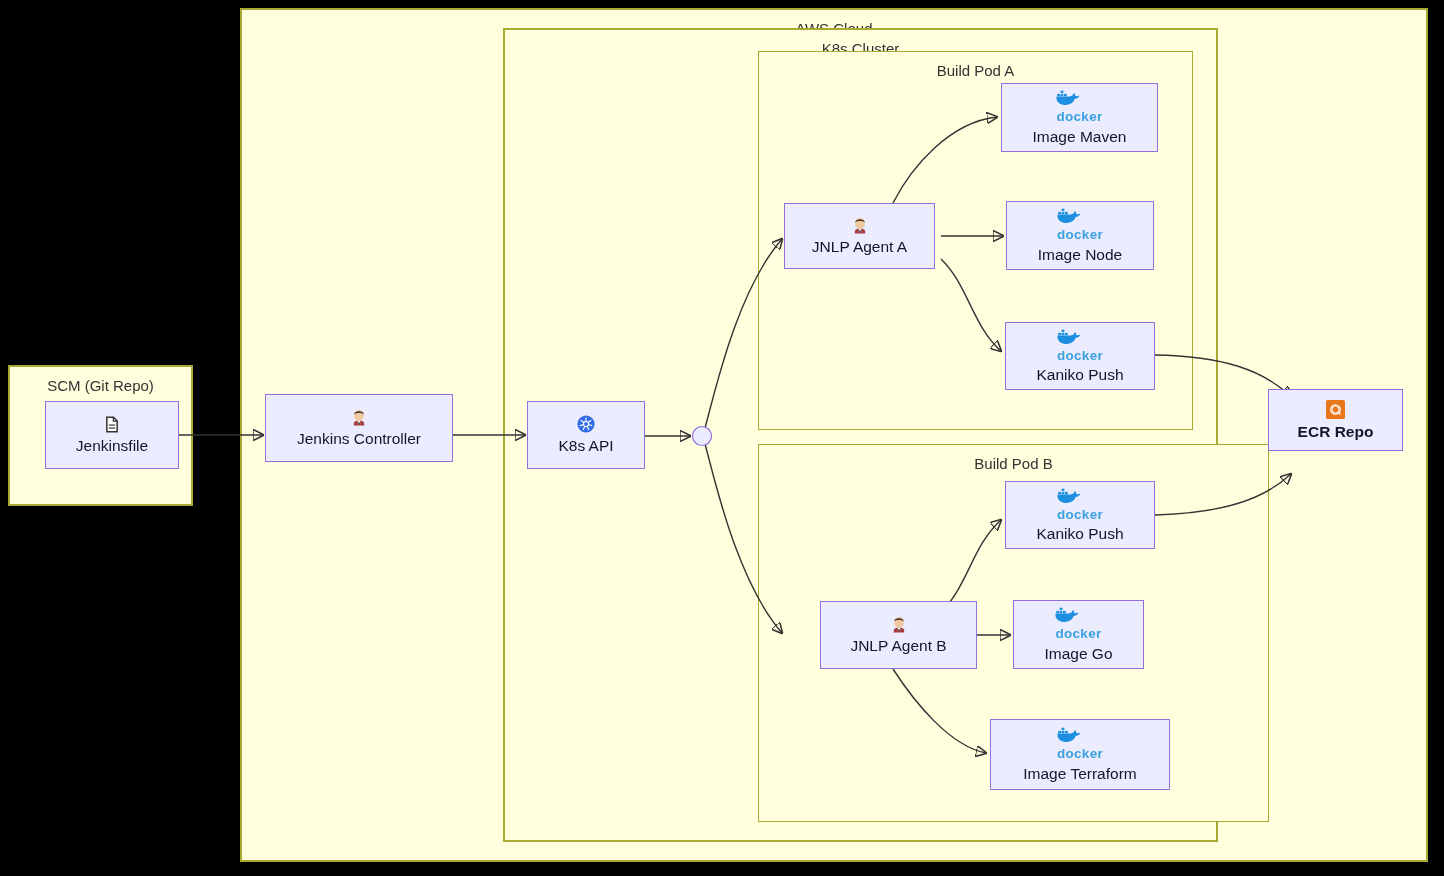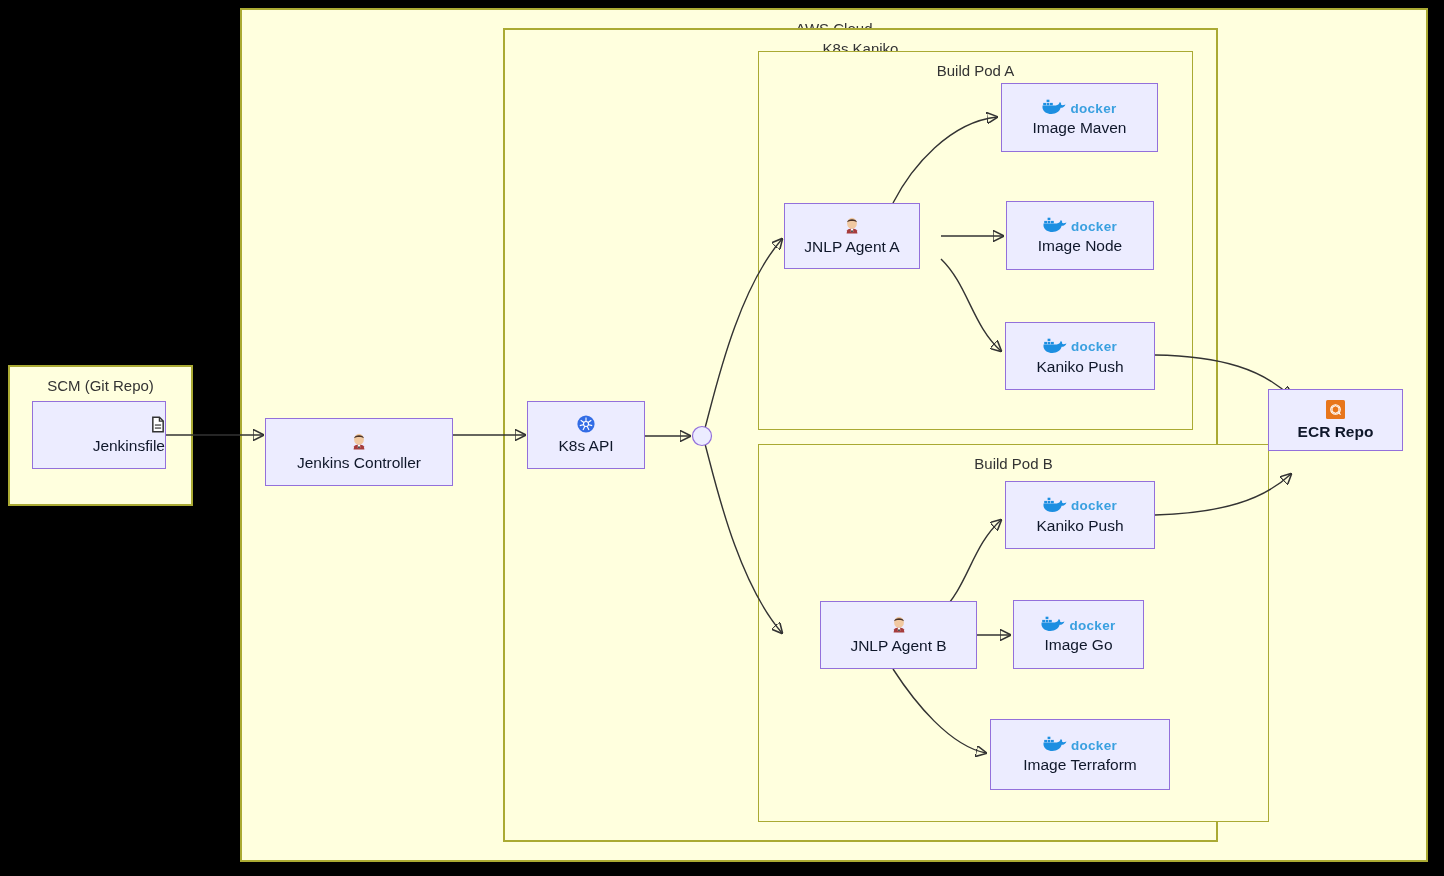--- a/index.html
+++ b/index.html
@@ -8,36 +8,36 @@
     font-family:"Liberation Sans",sans-serif;color:#333;overflow:hidden;
   }
   .group{position:absolute;background:#ffffde;border:1px solid #aaaa33;box-sizing:border-box;z-index:1;}
   .group.outer{border-width:2px;}
   .group-title{width:100%;text-align:center;padding-top:10px;font-size:15px;color:#333;}
   .node{
     position:absolute;background:#ececff;border:1px solid #9370db;box-sizing:border-box;
     display:flex;flex-direction:column;align-items:center;justify-content:center;gap:4px;z-index:3;
   }
   .node .label{font-size:15.5px;color:#0f172a;white-space:nowrap;}
-  .icon-row{display:flex;align-items:flex-end;gap:4px;line-height:1;}
+  .icon-row{display:flex;align-items:flex-start;gap:4px;line-height:1;flex-direction:column;}
   .docker-word{color:#3aa0e0;font-weight:bold;font-size:13.5px;letter-spacing:.3px;}
   .edges{position:absolute;left:0;top:0;z-index:2;}
   .edges path, .edges line{fill:none;stroke:#333333;stroke-width:1.4px;}
 </style>
 </head>
 <body>
 
 <div class="canvas">
 
   <div class="group outer" style="left:240px;top:8px;width:1188px;height:854px;">
     <div class="group-title">AWS Cloud</div>
   </div>
 
   <div class="group" style="left:503px;top:28px;width:715px;height:814px;border-width:2px;">
-    <div class="group-title">K8s Kaniko</div>
+    <div class="group-title">K8s Cluster</div>
   </div>
 
   <div class="group" style="left:758px;top:51px;width:435px;height:379px;">
     <div class="group-title">Build Pod A</div>
   </div>
 
   <div class="group" style="left:758px;top:444px;width:511px;height:378px;">
     <div class="group-title">Build Pod B</div>
   </div>
 
@@ -60,31 +60,31 @@
     <path d="M941 236 L1003 236" marker-end="url(#arrow)"></path>
     <path d="M941 259 C 968 285, 972 325, 1001 351" marker-end="url(#arrow)"></path>
     <path d="M1155 355 C 1222 356, 1264 370, 1291 397" marker-end="url(#arrow)"></path>
     <path d="M941 612 C 968 586, 972 546, 1001 520" marker-end="url(#arrow)"></path>
     <path d="M941 635 L1010 635" marker-end="url(#arrow)"></path>
     <path d="M893 669 C 915 703, 950 746, 986 753" marker-end="url(#arrow)"></path>
     <path d="M1155 515 C 1222 513, 1263 500, 1291 474" marker-end="url(#arrow)"></path>
     <circle cx="702" cy="436" r="9.5" fill="#ececff" stroke="#9370db" stroke-width="1.2"></circle>
   </svg>
 
-  <div class="node" style="left:32px;top:401px;width:134px;height:68px;align-items:flex-end;">
+  <div class="node" style="left:45px;top:401px;width:134px;height:68px;">
     <svg width="14" height="17" viewBox="0 0 13 15">
       <path d="M1.7 0.8 H7.8 L11.3 4.3 V14.2 H1.7 Z" fill="#fff" stroke="#333" stroke-width="1.4"></path>
       <path d="M7.8 0.8 V4.3 H11.3" fill="none" stroke="#333" stroke-width="1.2"></path>
       <line x1="3.6" y1="8" x2="9.4" y2="8" stroke="#333" stroke-width="1.1"></line>
       <line x1="3.6" y1="10.8" x2="9.4" y2="10.8" stroke="#333" stroke-width="1.1"></line>
     </svg>
     <div class="label">Jenkinsfile</div>
   </div>
 
-  <div class="node" style="left:265px;top:418px;width:188px;height:68px;">
+  <div class="node" style="left:265px;top:394px;width:188px;height:68px;">
     <svg width="14" height="17" viewBox="0 0 13 16">
       <ellipse cx="6.5" cy="6" rx="4.6" ry="5.2" fill="#f1c9a1"></ellipse>
       <path d="M1.9 5 C2.2 1.2 10.8 1.2 11.1 5 C9 3.2 4 3.2 1.9 5 Z" fill="#4a3328"></path>
       <path d="M2 12.4 C3.2 10.6 9.8 10.6 11 12.4 L11.6 15.6 H1.4 Z" fill="#a63c3c"></path>
       <rect x="5.4" y="11" width="2.2" height="3.2" fill="#fff"></rect>
       <circle cx="6.5" cy="13.4" r="0.9" fill="#333"></circle>
     </svg>
     <div class="label">Jenkins Controller</div>
   </div>
 
@@ -98,21 +98,21 @@
         <line x1="9" y1="9" x2="12" y2="14.9"></line>
         <line x1="9" y1="9" x2="6" y2="14.9"></line>
         <line x1="9" y1="9" x2="2.8" y2="10.6"></line>
         <line x1="9" y1="9" x2="3.7" y2="5.2"></line>
       </g>
       <circle cx="9" cy="9" r="2.5" fill="#326ce5" stroke="#fff" stroke-width="1.1"></circle>
     </svg>
     <div class="label">K8s API</div>
   </div>
 
-  <div class="node" style="left:784px;top:203px;width:136px;height:66px;">
+  <div class="node" style="left:784px;top:203px;width:151px;height:66px;">
     <svg width="14" height="17" viewBox="0 0 13 16">
       <ellipse cx="6.5" cy="6" rx="4.6" ry="5.2" fill="#f1c9a1"></ellipse>
       <path d="M1.9 5 C2.2 1.2 10.8 1.2 11.1 5 C9 3.2 4 3.2 1.9 5 Z" fill="#4a3328"></path>
       <path d="M2 12.4 C3.2 10.6 9.8 10.6 11 12.4 L11.6 15.6 H1.4 Z" fill="#a63c3c"></path>
       <rect x="5.4" y="11" width="2.2" height="3.2" fill="#fff"></rect>
       <circle cx="6.5" cy="13.4" r="0.9" fill="#333"></circle>
     </svg>
     <div class="label">JNLP Agent A</div>
   </div>
 

